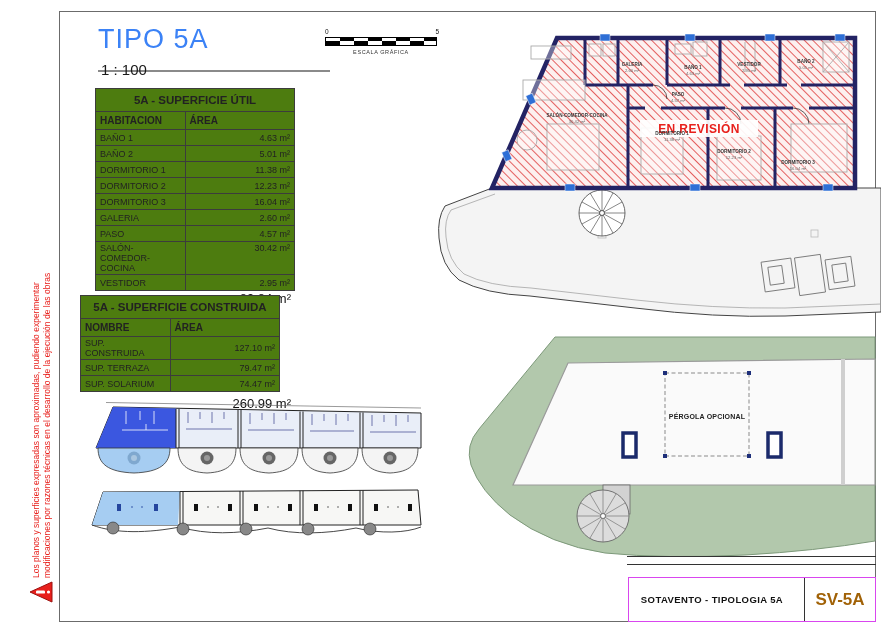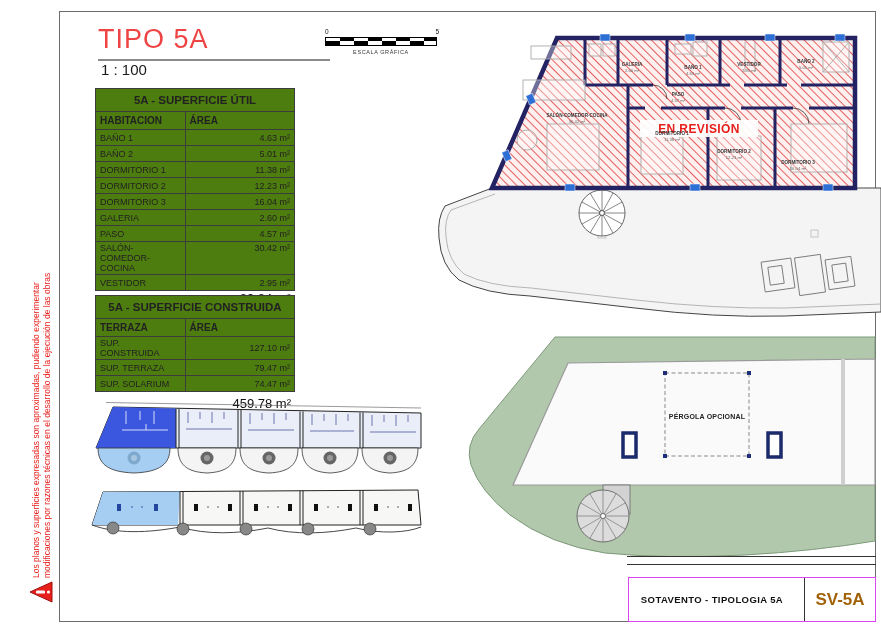--- a/index.html
+++ b/index.html
@@ -1,43 +1,43 @@
 <!DOCTYPE html>
 <html><head>
 <meta charset="utf-8">
 <style>
   html,body{margin:0;padding:0;background:#fff;}
   #page{position:relative;width:881px;height:624px;background:#fff;overflow:hidden;
         font-family:"Liberation Sans",sans-serif;color:#222;}
   .abs{position:absolute;}
   #sheet-border{left:59px;top:11px;width:815px;height:609px;border:1px solid #6b6b6b;}
   
-  #title{left:98px;top:24px;font-size:27px;letter-spacing:1px;color:#ef4444;
-         border-bottom:2px solid #8a8a8a;width:232px;padding-bottom:4px;}
+  #title{left:98px;top:24px;font-size:27px;letter-spacing:1px;color:#3b82f6;
+         border-bottom:2px solid #8a8a8a;width:232px;padding-bottom:15px;}
   #scale-text{left:101px;top:61px;font-size:15px;color:#1a1a1a;}
   
   #scalebar{left:325px;top:28px;width:112px;}
   #scalebar .nums{position:relative;height:9px;font-size:6.5px;color:#111;}
   #scalebar .n0{position:absolute;left:0;top:0;}
   #scalebar .n5{position:absolute;right:-2px;top:0;}
   #scalebar .bar{width:112px;height:9px;border:1px solid #000;box-sizing:border-box;}
   #scalebar .row-top{height:3px;background:repeating-linear-gradient(90deg,#fff 0 14px,#000 14px 28px);}
   #scalebar .row-bot{height:4px;background:repeating-linear-gradient(90deg,#000 0 14px,#fff 14px 28px);}
   #scalebar .cap{text-align:center;font-size:5.5px;letter-spacing:.6px;color:#333;margin-top:3px;}
   
   .areas-table{border-collapse:collapse;width:200px;background:#4d7c0f;}
   .areas-table td,.areas-table th{border:1px solid #3c3c3c;font-size:9px;padding:1px 4px;}
   .areas-table .t-title{font-size:11.5px;font-weight:bold;text-align:center;height:20px;}
   .areas-table .t-head{font-weight:bold;text-align:left;height:15px;font-size:10px;}
   .areas-table .c-name{width:45%;text-align:left;height:13px;}
   .areas-table .c-area{width:55%;text-align:right;}
   .tbl-total{font-size:13px;text-align:right;width:196px;padding-top:15px;color:#111;}
   #table-util{left:95px;top:88px;}
   #util-total{left:95px;top:276px;}
-  #table-constr{left:95px;top:295px;}
+  #table-constr{left:80px;top:295px;}
   #constr-total{left:95px;top:381px;}
   
   .footer-line{left:627px;width:249px;border-top:1px solid #333;height:0;}
   #footer-line1{top:556px;}
   #footer-line2{top:564px;}
   #titleblock{left:628px;top:577px;width:248px;height:45px;border:1px solid #d946ef;
               box-sizing:border-box;display:flex;align-items:stretch;background:#fff;}
   #titleblock .proj{flex:1;display:flex;align-items:center;justify-content:center;
               font-size:9.5px;font-weight:bold;letter-spacing:.4px;color:#111;}
   #titleblock .code{width:70px;border-left:1px solid #333;display:flex;align-items:center;
@@ -122,38 +122,38 @@
   </tbody>
     </table>
   <div id="util-total" class="tbl-total abs">89.84 m²</div>
 
   <table id="table-constr" class="areas-table abs">
     <tbody>
         <tr>
           <td class="t-title" colspan="2">5A - SUPERFICIE CONSTRUIDA</td>
         </tr>
     <tr>
-      <th class="t-head">TERRAZA</th>
+      <th class="t-head">NOMBRE</th>
       <th class="t-head">ÁREA</th>
     </tr>
     <tr>
           <td class="c-name">SUP. CONSTRUIDA</td>
           <td class="c-area">127.10 m²</td>
         </tr>
     <tr>
           <td class="c-name">SUP. TERRAZA</td>
           <td class="c-area">79.47 m²</td>
         </tr>
     <tr>
           <td class="c-name">SUP. SOLARIUM</td>
           <td class="c-area">74.47 m²</td>
         </tr>
   </tbody>
     </table>
-  <div id="constr-total" class="tbl-total abs">459.78 m²</div>
+  <div id="constr-total" class="tbl-total abs">260.99 m²</div>
 
   <svg class="abs" style="left:435px;top:28px" width="446" height="302" viewBox="0 0 446 302">
     <defs>
       <pattern id="hatch" width="6" height="6" patternUnits="userSpaceOnUse" patternTransform="rotate(-45)">
         <rect width="6" height="6" fill="#fdf0ef"></rect>
         <line x1="0" y1="0" x2="0" y2="6" stroke="#e04545" stroke-width="1.7"></line>
       </pattern>
     </defs>
 
     <g>

